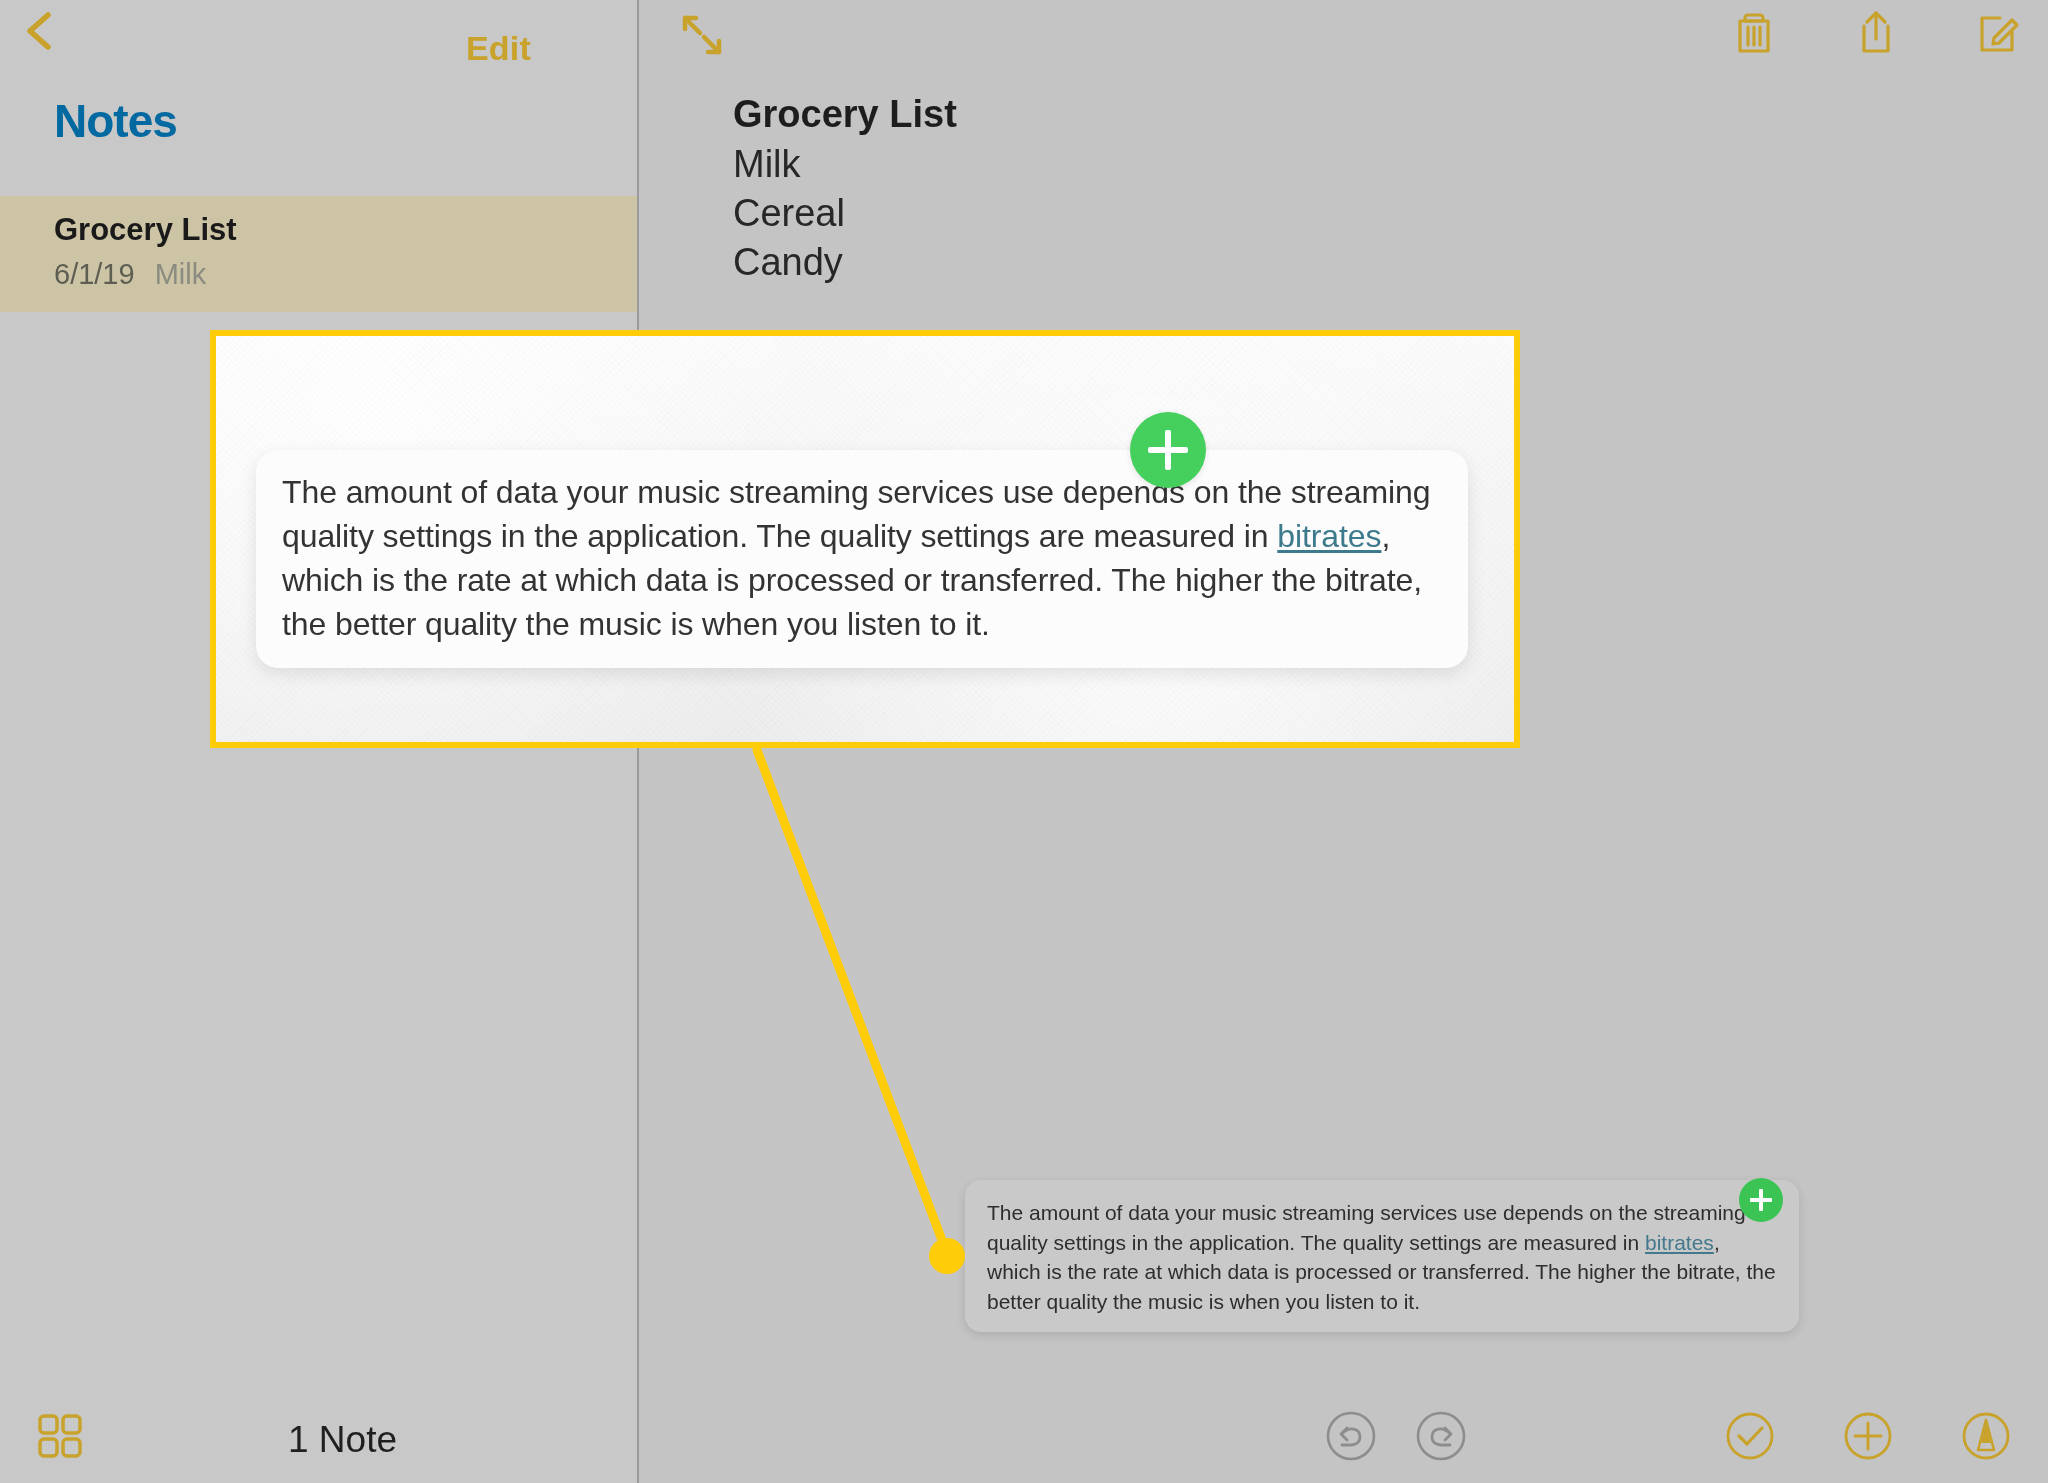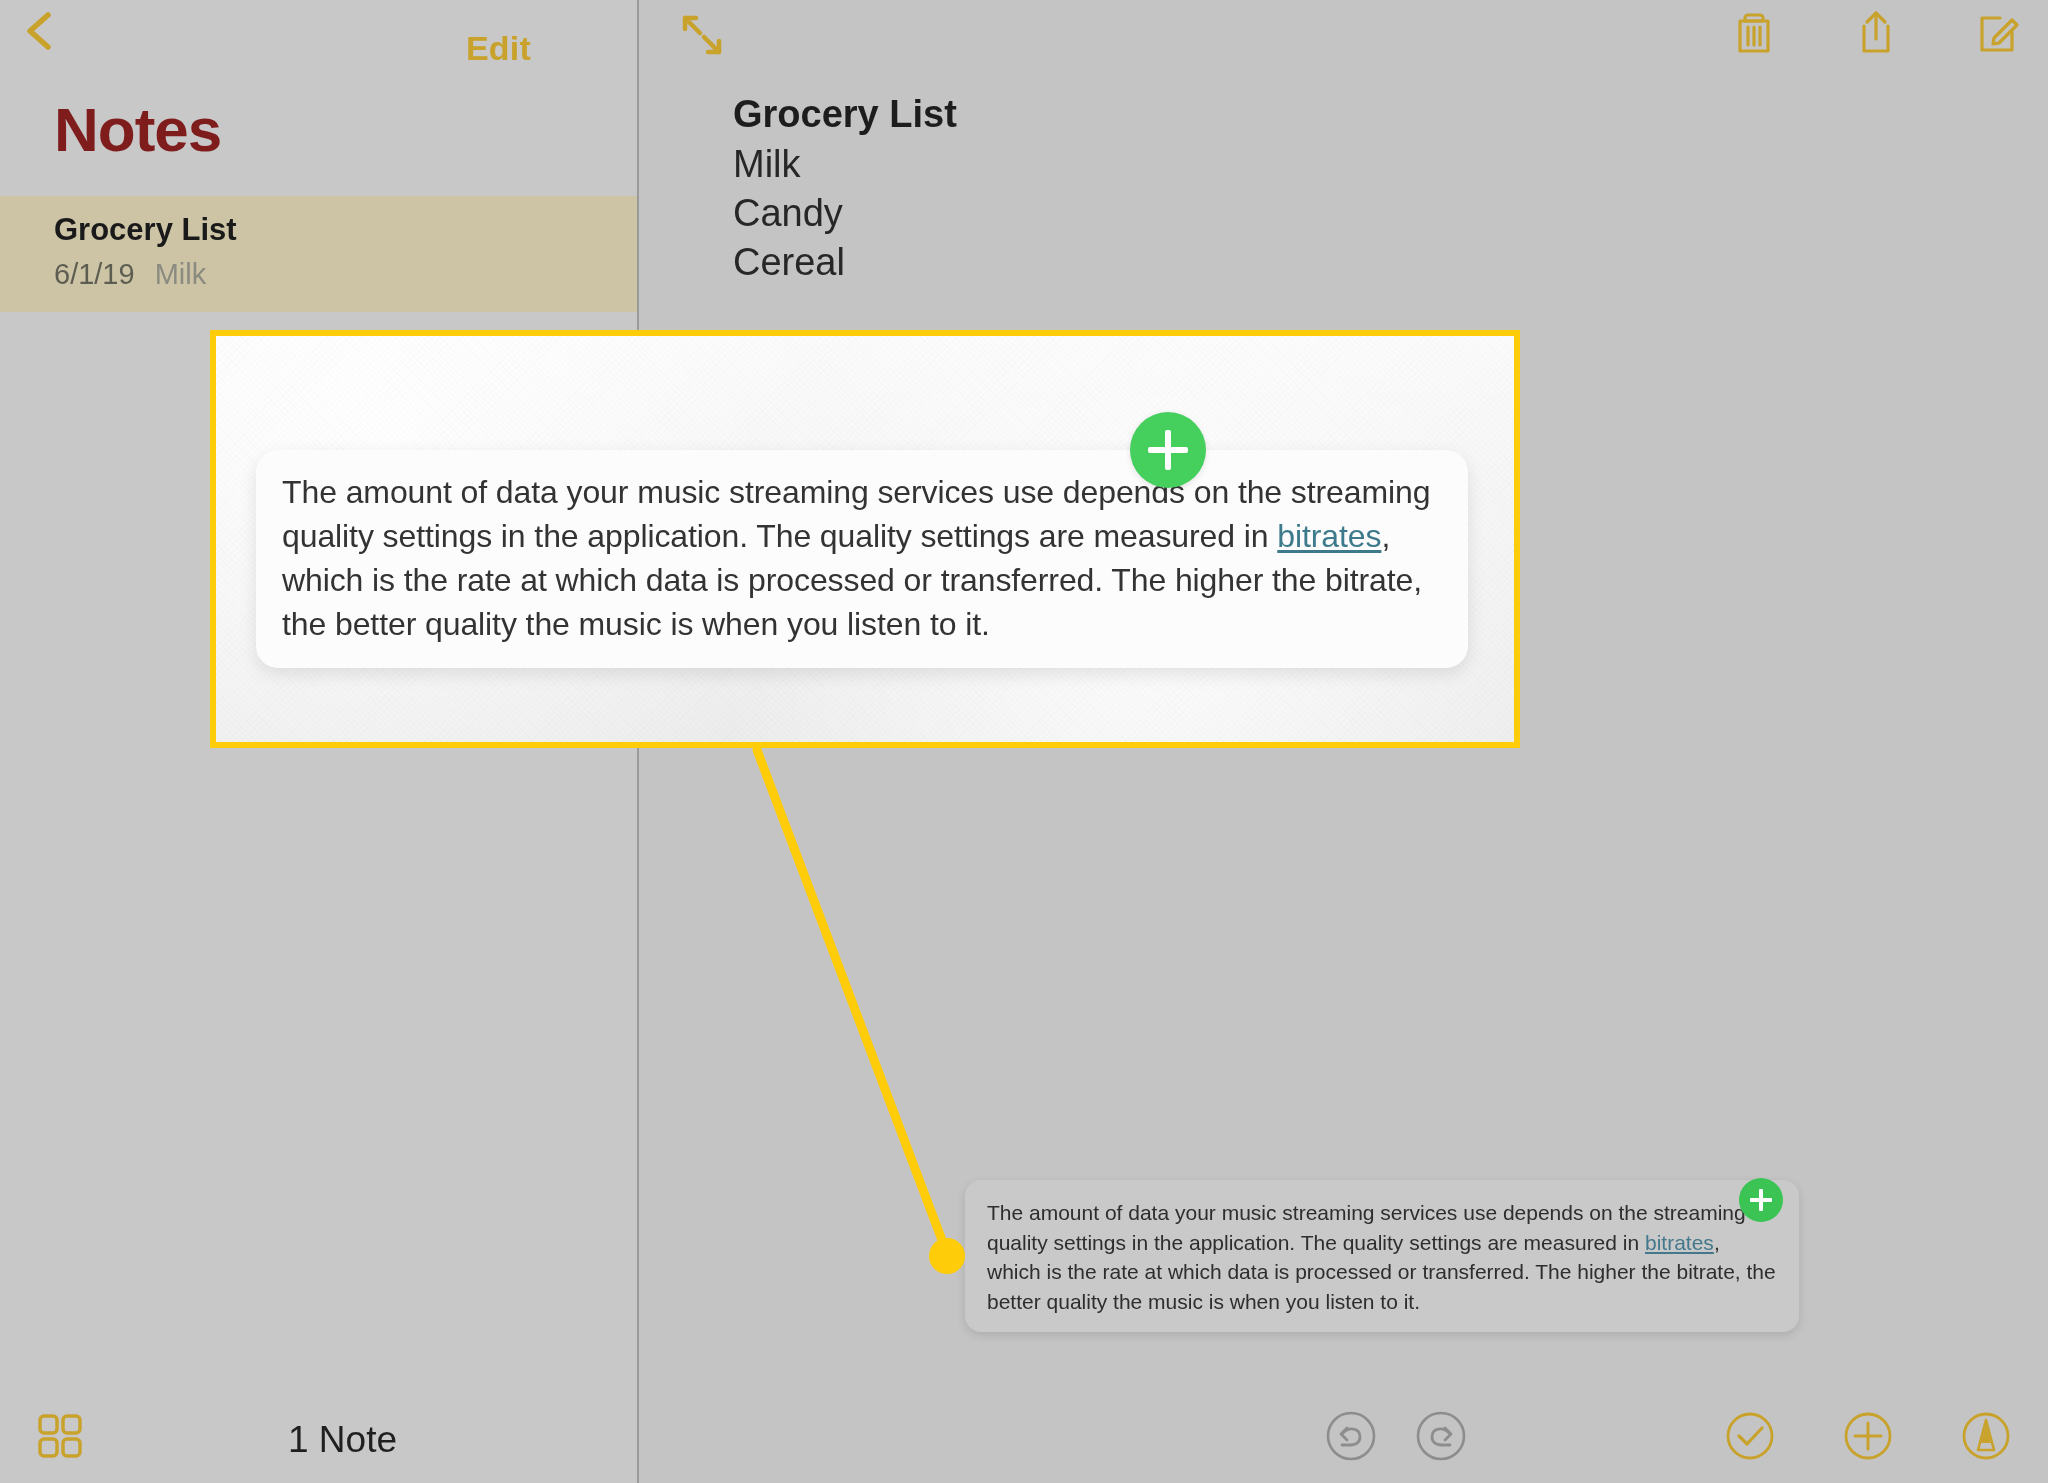--- a/index.html
+++ b/index.html
@@ -43,23 +43,23 @@
     font-size: 34px;
     font-weight: 600;
     color: #c8a22a;
     letter-spacing: 0.2px;
     cursor: pointer;
     margin-top: 19px;
   }
   #notes-title {
     position: absolute;
     left: 54px; top: 94px;
-    font-size: 62px;
+    font-size: 46px;
     font-weight: 700;
-    color: #7f1d1d;
+    color: #0369a1;
     letter-spacing: -1px;
   }
   #note-list {
     position: absolute;
     left: 0; top: 196px;
     width: 638px;
   }
   .note-row {
     position: relative;
     height: 116px;
@@ -353,22 +353,22 @@
             <polyline points="40,26 40,44 10,44 10,12 28,12"></polyline>
             <path d="M22 32 l18 -18 l5 5 l-18 18 l-6 1 z"></path>
           </g>
         </svg>
       </div>
     </div>
 
     <div id="note-body">
       <div id="note-body-title">Grocery List</div>
       <div class="note-line">Milk</div>
+      <div class="note-line">Cereal</div>
       <div class="note-line">Candy</div>
-      <div class="note-line">Cereal</div>
     </div>
 
     <div id="undo-redo">
       <div class="round-icon">
         <svg width="52" height="52" viewBox="0 0 52 52" aria-hidden="true">
           <circle cx="26" cy="26" r="23" fill="none" stroke="#8d8d8d" stroke-width="2.6"></circle>
           <g fill="none" stroke="#8d8d8d" stroke-width="2.8" stroke-linecap="round" stroke-linejoin="round">
             <path d="M17 24 c7 -8 18 -6 18 3 c0 5 -4 8 -9 8 h-9"></path>
             <polyline points="22,18 16,24 22,30"></polyline>
           </g>

